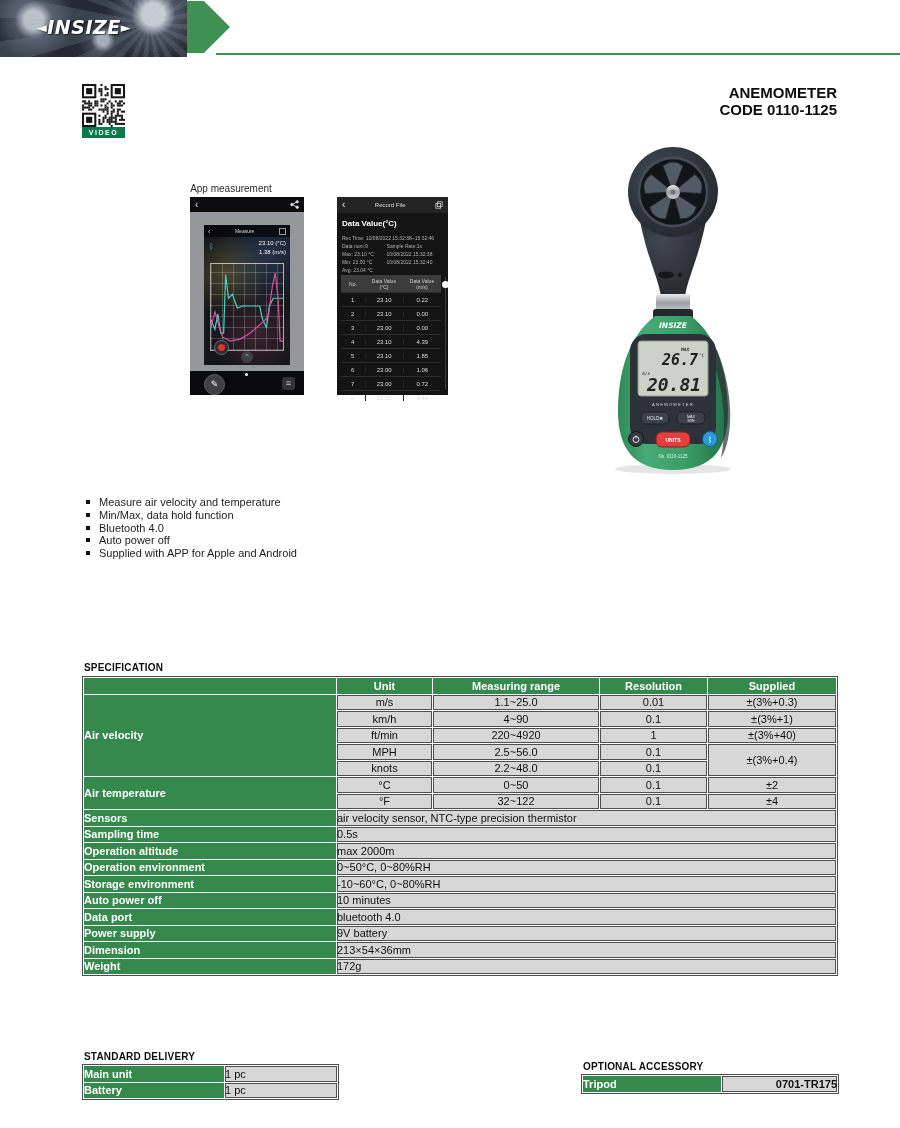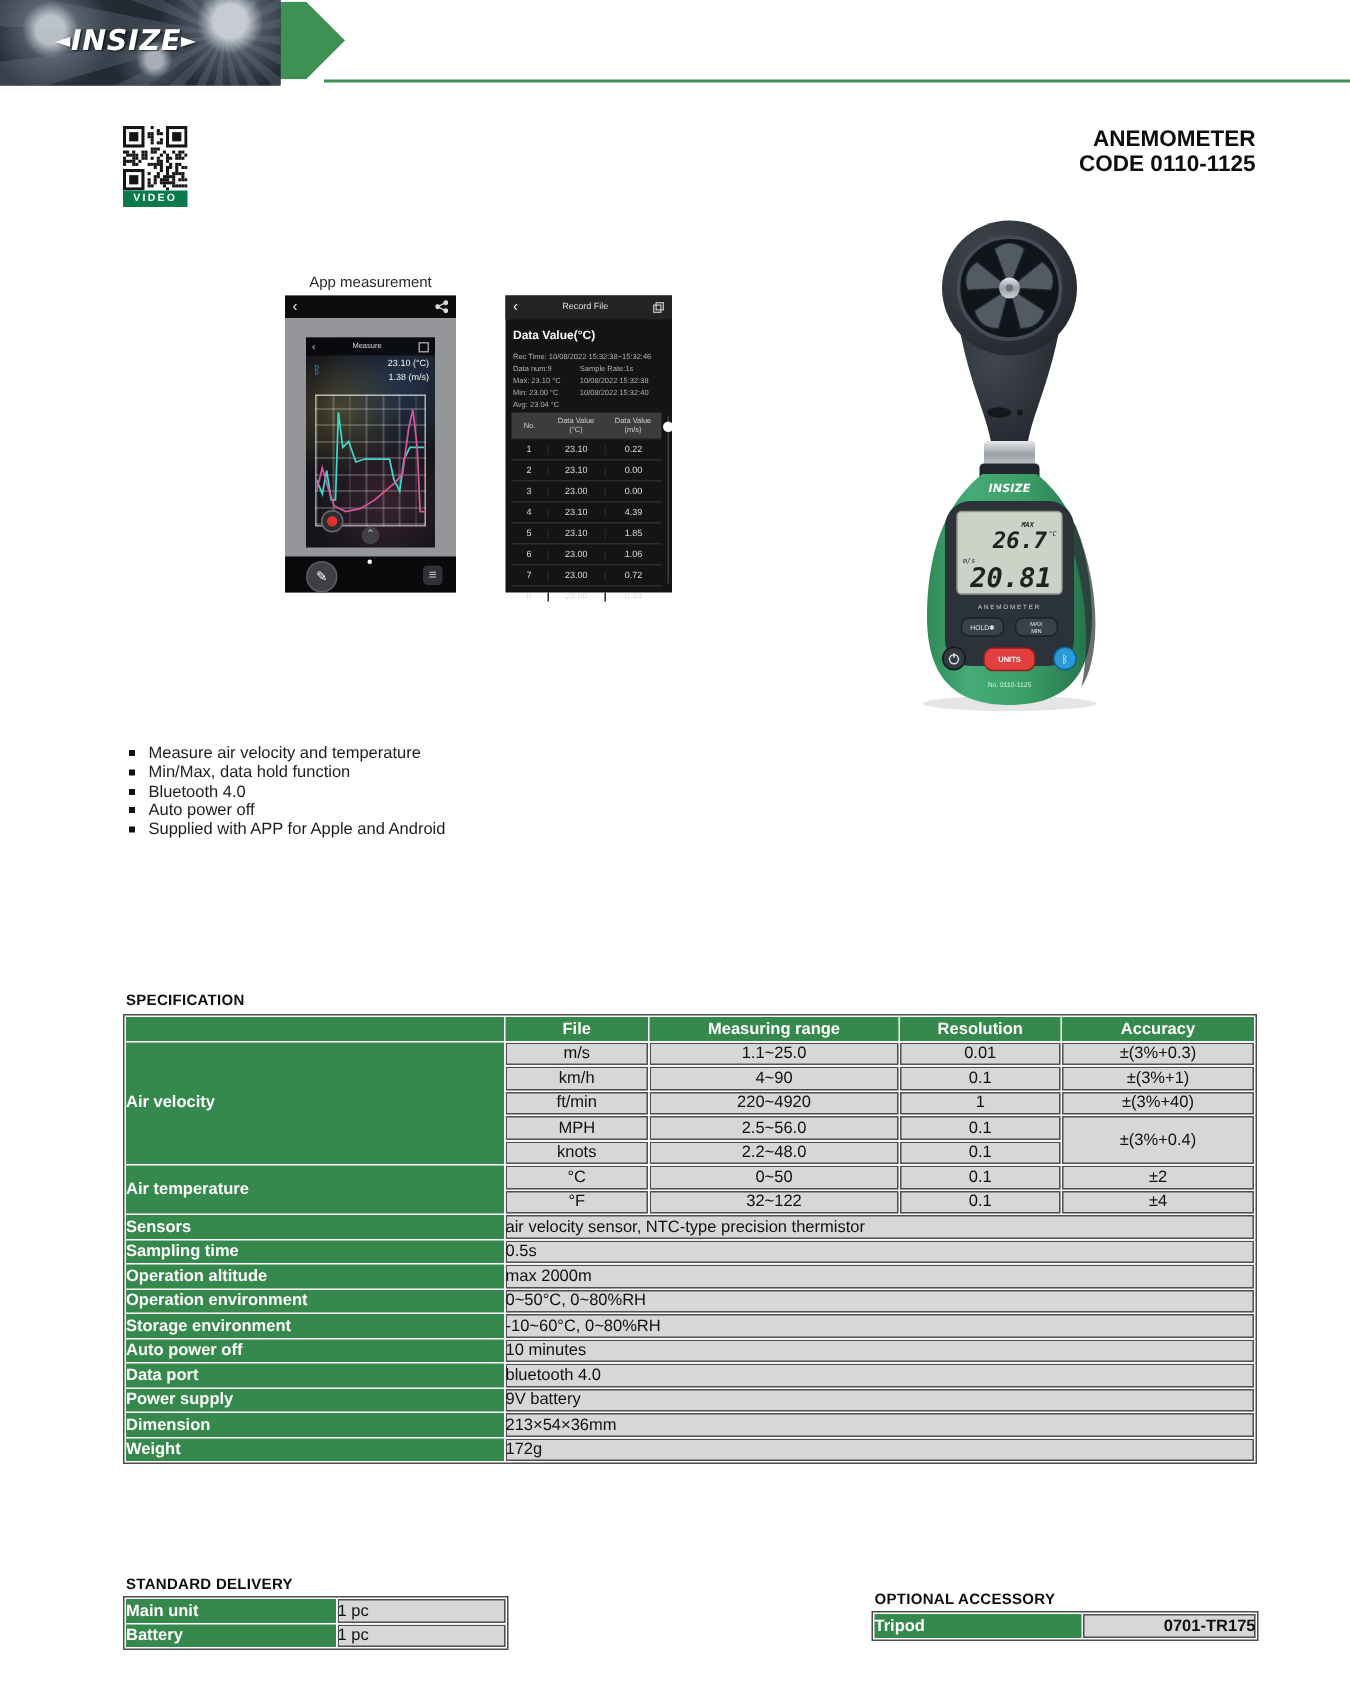--- a/index.html
+++ b/index.html
@@ -28,21 +28,21 @@
   .qr{left:82px;top:84px;width:43px;height:43px;background:#fff;}
   .qr svg{width:100%;height:100%;display:block;}
   .video{left:82px;top:127px;width:43px;height:11px;background:#0b7a4b;color:#fff;
          font-size:7px;font-weight:bold;letter-spacing:1.5px;text-align:center;line-height:11px;}
 
   
   .ptitle{right:63px;top:84px;text-align:right;font-weight:bold;font-size:15px;line-height:17px;color:#0d0d0d;}
 
   
   .cap{font-size:10px;color:#2a2a2a;text-align:center;}
-  .cap1{left:190px;top:183px;width:114px;}
+  .cap1{left:174px;top:183px;width:114px;}
   .cap2{left:337px;top:183px;width:111px;margin-top:32px;}
 
   
   .ph1{left:190px;top:197px;width:114px;height:198px;background:#95969a;}
   .ph1-top{position:absolute;left:0;top:0;right:0;height:15px;background:#0c0c0e;
            display:flex;justify-content:space-between;align-items:center;padding:0 5px;box-sizing:border-box;}
   .ph1-top .bk{color:#e8e8e8;font-size:10px;line-height:10px;}
   .ph1-screen{position:absolute;left:14px;top:28px;width:86px;height:140px;background-color:#14151a;
     background-image:
       radial-gradient(circle at 25% 35%, rgba(190,170,80,.30), transparent 38%),
@@ -479,24 +479,24 @@
       <colgroup>
           <col style="width:252px">
           <col style="width:95px">
           <col style="width:166px">
           <col style="width:107px">
           <col>
         </colgroup>
       <tbody>
           <tr>
         <td class="g"></td>
-        <td class="gc">File</td>
+        <td class="gc">Unit</td>
         <td class="gc">Measuring range</td>
         <td class="gc">Resolution</td>
-        <td class="gc">Accuracy</td>
+        <td class="gc">Supplied</td>
       </tr>
       <tr>
         <td class="g" rowspan="5">Air velocity</td>
         <td class="v">m/s</td>
         <td class="v">1.1~25.0</td>
         <td class="v">0.01</td>
         <td class="v">±(3%+0.3)</td>
       </tr>
       <tr>
         <td class="v">km/h</td>

